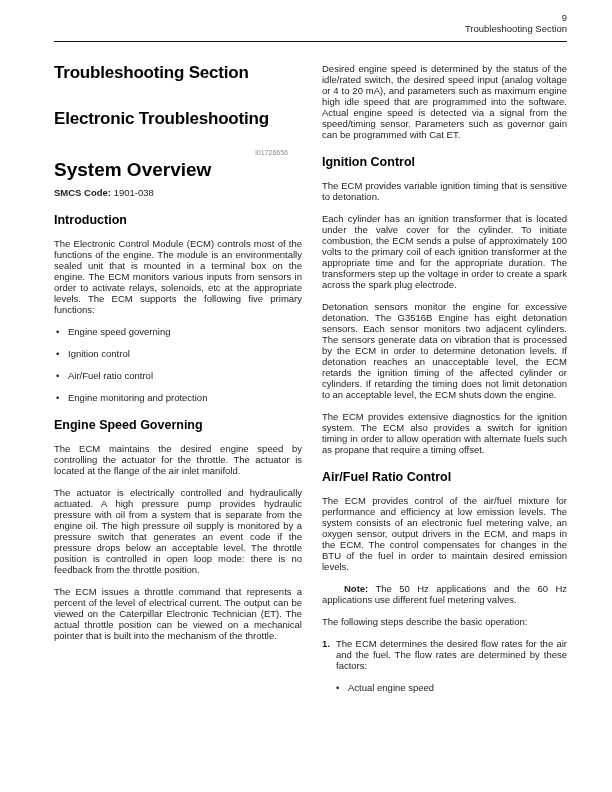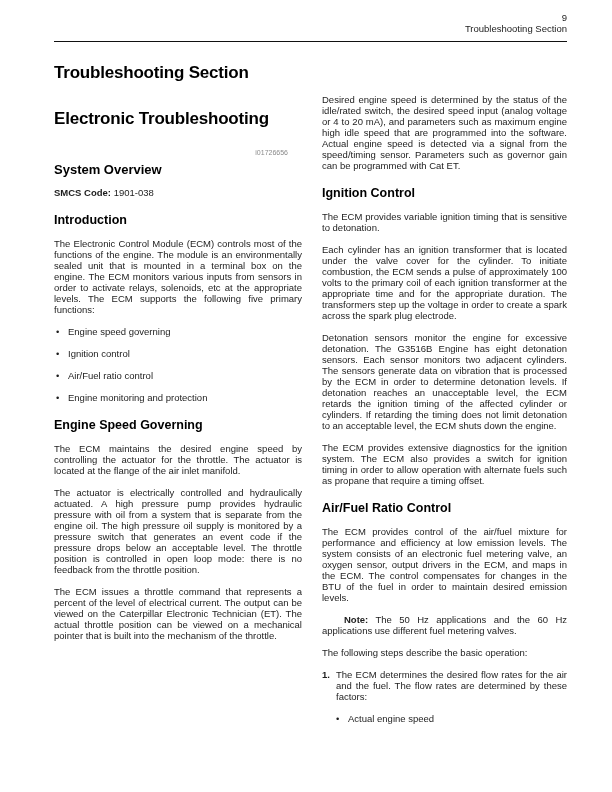--- a/index.html
+++ b/index.html
@@ -27,41 +27,41 @@
     border-bottom:1.6px solid #111;
   }
   .columns {
     position:absolute;
     top:63px; left:54px; right:45px; bottom:0;
     display:flex;
     gap:20px;
   }
   .col { overflow:hidden; }
   .col.left  { width:248px; }
-  .col.right { width:245px;margin-top:31px; }
+  .col.right { width:245px; }
 
   h1.big {
     font-size:17px;
     line-height:20px;
     font-weight:bold;
     letter-spacing:-0.2px;
     color:#000;
   }
   h1.big.chapter { margin-top:26px; }
   .doc-id {
     margin-top:20px;
     padding-right:14px;
     text-align:right;
     font-size:7px;
     line-height:8px;
     color:#8a8a8a;
   }
   h2.topic {
     margin-top:4px;
-    font-size:13px;
+    font-size:19px;
     line-height:18px;
     font-weight:bold;
     color:#000;
   }
   p.smcs { margin-top:8px; font-size:9.5px; line-height:11px; }
   p.smcs b { font-weight:bold; }
 
   h3.sub {
     margin-top:15px;
     margin-bottom:10px;

